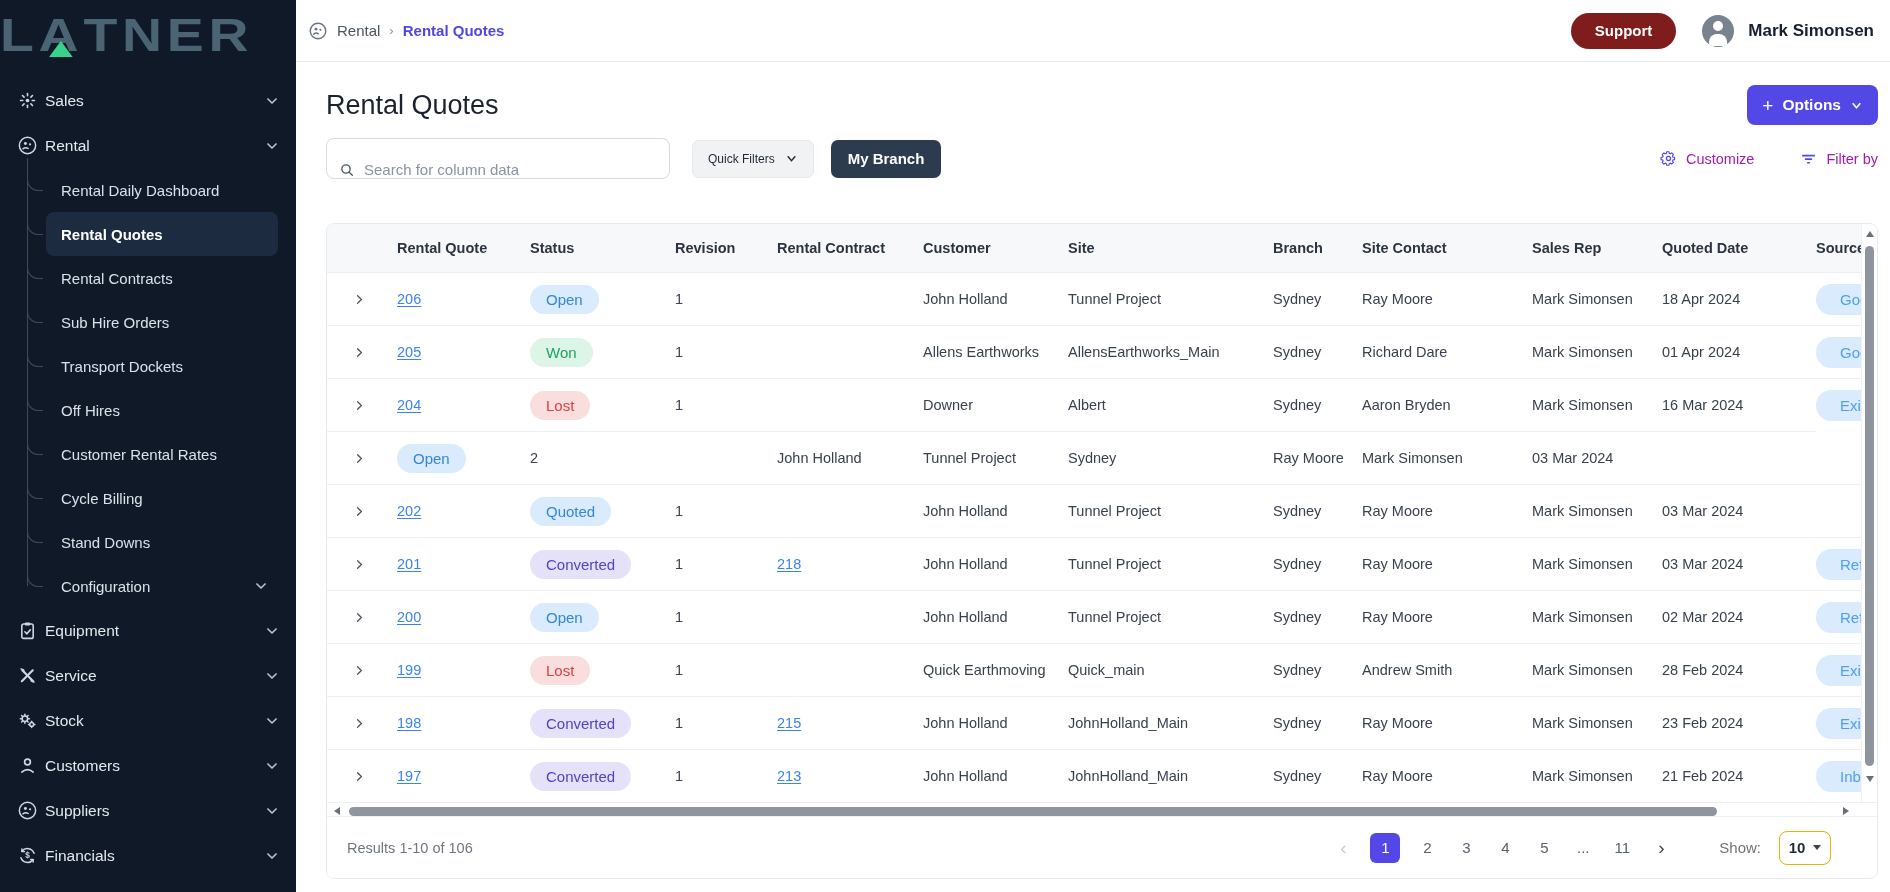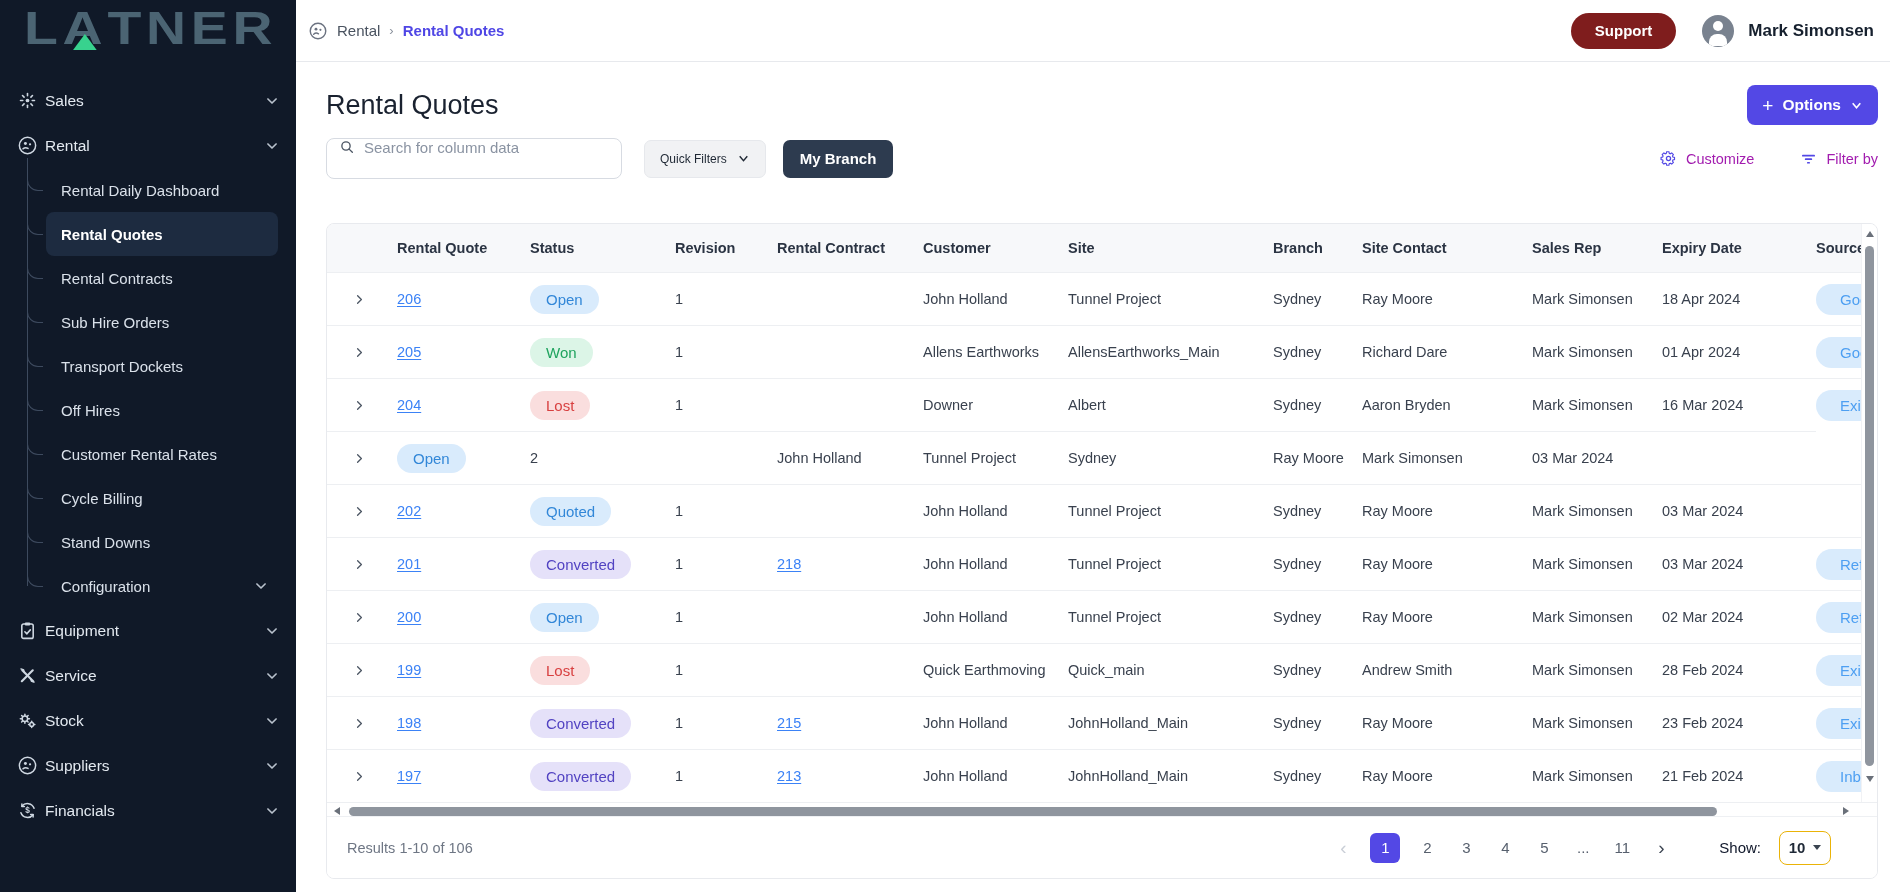--- a/index.html
+++ b/index.html
@@ -1,21 +1,21 @@
 <!DOCTYPE html>
 <html><head>
 <meta charset="utf-8">
 <style>
   * { box-sizing: border-box; margin: 0; padding: 0; }
   html,body { width:1890px; height:892px; overflow:hidden; }
   body { font-family:"Liberation Sans", sans-serif; background:#fff; color:#39414e; position:relative; }
 
   
   .sidebar { position:absolute; left:0; top:0; width:296px; height:892px; background:#101928; z-index:5; }
-  .logo { height:62px; display:flex; align-items:flex-start; padding-left:24px; overflow:hidden; }
+  .logo { height:62px; display:flex; align-items:flex-end; padding-left:0; overflow:hidden; }
   .logo-text { font-size:47px; font-weight:bold; color:#4b6473; letter-spacing:4px; transform:scaleX(1.18); transform-origin:left center; white-space:nowrap; }
   .logo-a { position:relative; display:inline-block; }
   .logo-a::after { content:''; position:absolute; left:50%; transform:translateX(-52%); bottom:5px;
     border-left:10px solid transparent; border-right:10px solid transparent; border-bottom:16px solid #38d28e; }
   .nav { padding-top:16px; }
   .nav-item { position:relative; height:45px; display:flex; align-items:center; padding-left:17px; color:#e3e9f0; font-size:15.5px; cursor:pointer; }
   .nav-item .nicon { width:21px; height:21px; margin-right:7px; color:#cfd8e2; flex:0 0 21px; display:flex; align-items:center; justify-content:center; }
   .nav-item .nicon svg { width:21px; height:21px; }
   .nav-chev { position:absolute; right:17px; top:50%; transform:translateY(-50%); color:#b9c2cd; display:flex; }
   .nav-chev svg { width:14px; height:14px; }
@@ -44,21 +44,21 @@
 
   
   .main { position:absolute; left:296px; top:63px; right:0; bottom:0; padding:0 12px 0 30px; background:#fff; }
   .title-row { margin-top:22px; height:40px; display:flex; align-items:center; justify-content:space-between; }
   .page-title { font-size:27px; font-weight:500; color:#1a2230; }
   .options-btn { height:40px; padding:0 15px; background:#5348e5; border:none; border-radius:8px; color:#fff; font-size:15.5px; font-weight:bold; display:flex; align-items:center; gap:9px; cursor:pointer; font-family:inherit; }
   .options-btn .plus { font-size:19px; font-weight:400; line-height:1; }
   .options-btn svg { width:13px; height:13px; }
 
   .toolbar { margin-top:13px; height:41px; display:flex; align-items:center; }
-  .search-box { width:296px; height:41px; border:1px solid #d7dbe2; border-radius:8px; background:#fff; display:flex; align-items:flex-start; padding:0 12px; gap:9px; }
+  .search-box { width:344px; height:41px; border:1px solid #d7dbe2; border-radius:8px; background:#fff; display:flex; align-items:flex-end; padding:0 12px; gap:9px; }
   .search-box svg { width:16px; height:16px; color:#4b5563; flex:0 0 16px; }
   .search-box input { border:none; outline:none; font-size:15px; color:#30394a; width:100%; font-family:inherit; }
   .search-box input::placeholder { color:#8a93a2; }
   .qf-btn { margin-left:22px; height:38px; padding:0 15px; background:#f1f2f4; border:1px solid #e6e8ec; border-radius:7px; font-size:12px; color:#1f2834; display:flex; align-items:center; gap:10px; cursor:pointer; font-family:inherit; }
   .qf-btn svg { width:13px; height:13px; }
   .branch-btn { margin-left:17px; height:38px; padding:0 17px; background:#2d3b4f; border:none; border-radius:7px; font-size:15px; font-weight:bold; color:#fff; display:flex; align-items:center; cursor:pointer; font-family:inherit; }
   .toolbar-right { margin-left:auto; display:flex; align-items:center; gap:46px; }
   .tool-link { display:flex; align-items:center; gap:9px; font-size:14.5px; color:#a21caf; cursor:pointer; }
   .tool-link .ticon { color:#5348e5; display:flex; }
   .tool-link svg { width:17px; height:17px; }
@@ -94,21 +94,21 @@
 
   
   .card-footer { position:absolute; left:0; right:0; bottom:0; height:62px; background:#fff; border-top:1px solid #eef0f3; display:flex; align-items:center; padding:0 46px 0 20px; }
   .results { font-size:14.5px; color:#6e7684; }
   .foot-right { margin-left:auto; display:flex; align-items:center; }
   .pager { display:flex; align-items:center; gap:15px; }
   .pg { min-width:24px; height:30px; display:flex; align-items:center; justify-content:center; font-size:15px; color:#57606e; cursor:pointer; border-radius:6px; }
   .pg.active { width:30px; background:#5348e5; color:#fff; }
   .pg-prev { color:#c9ced6; font-size:19px; }
   .pg-next { color:#3c4552; font-size:19px; }
-  .show-label { margin-left:46px; font-size:15px; color:#0f172a; }
+  .show-label { margin-left:46px; font-size:15px; color:#737373; }
   .show-select { margin-left:18px; width:52px; height:34px; border:1px solid #eab308; border-radius:8px; display:flex; align-items:center; justify-content:center; gap:8px; cursor:pointer; background:#fff; }
   .show-select .val { font-size:15px; font-weight:bold; color:#1f2937; }
   .caret-down { width:0; height:0; border-left:4px solid transparent; border-right:4px solid transparent; border-top:5px solid #3a4450; }
 </style>
 </head>
 <body>
 
 <aside class="sidebar">
   <div class="logo">
     <span class="logo-text"><span>L</span><span class="logo-a">A</span><span>TNER</span></span>
@@ -232,20 +232,34 @@
             <line x1="5.3" y1="13.7" x2="6.4" y2="12.6"></line>
             <line x1="11.6" y1="7.4" x2="12.7" y2="6.3"></line>
             <circle cx="16.8" cy="16.5" r="2.2"></circle>
             <line x1="16.8" y1="12.9" x2="16.8" y2="14"></line>
             <line x1="16.8" y1="19" x2="16.8" y2="20.1"></line>
             <line x1="13.2" y1="16.5" x2="14.3" y2="16.5"></line>
             <line x1="19.3" y1="16.5" x2="20.4" y2="16.5"></line>
           </svg>
         </span>
         <span>Stock</span>
+        <span class="nav-chev">
+          <svg viewBox="0 0 24 24" fill="none" stroke="currentColor" stroke-width="2.8" stroke-linecap="round" stroke-linejoin="round">
+            <polyline points="5,8.5 12,15.5 19,8.5"></polyline>
+          </svg>
+        </span>
+      </div>
+      <div class="nav-item">
+        <span class="nicon">
+          <svg viewBox="0 0 24 24" fill="none" stroke="currentColor" stroke-width="1.9" stroke-linecap="round">
+            <circle cx="12" cy="8" r="3.3"></circle>
+            <path d="M5.5 19.5 Q12 13.8 18.5 19.5"></path>
+          </svg>
+        </span>
+        <span>Customers</span>
         <span class="nav-chev">
           <svg viewBox="0 0 24 24" fill="none" stroke="currentColor" stroke-width="2.8" stroke-linecap="round" stroke-linejoin="round">
             <polyline points="5,8.5 12,15.5 19,8.5"></polyline>
           </svg>
         </span>
       </div>
       <div class="nav-item">
         <span class="nicon">
           <svg viewBox="0 0 24 24" fill="none" stroke="currentColor" stroke-width="1.7">
             <circle cx="12" cy="12" r="9.3"></circle>
@@ -358,21 +372,21 @@
           <div class="th"></div>
           <div class="th">Rental Quote</div>
           <div class="th">Status</div>
           <div class="th">Revision</div>
           <div class="th">Rental Contract</div>
           <div class="th">Customer</div>
           <div class="th">Site</div>
           <div class="th">Branch</div>
           <div class="th">Site Contact</div>
           <div class="th">Sales Rep</div>
-          <div class="th">Expiry Date</div>
+          <div class="th">Quoted Date</div>
           <div class="th">Source</div>
         </div>
       <div id="table-body">
           <div class="tr trow">
             <div class="td exp">
               <svg viewBox="0 0 24 24" fill="none" stroke="currentColor" stroke-width="2.4" stroke-linecap="round" stroke-linejoin="round">
                 <polyline points="8.5,5 15.5,12 8.5,19"></polyline>
               </svg>
             </div>
             <div class="td">

